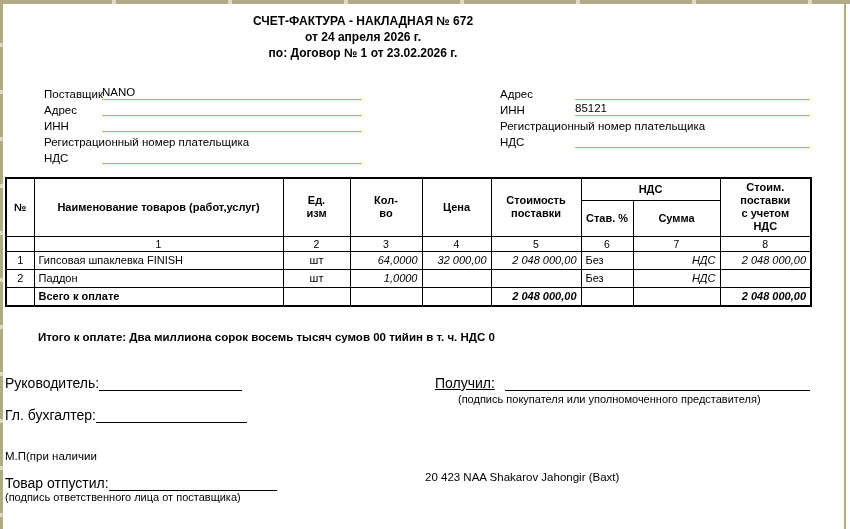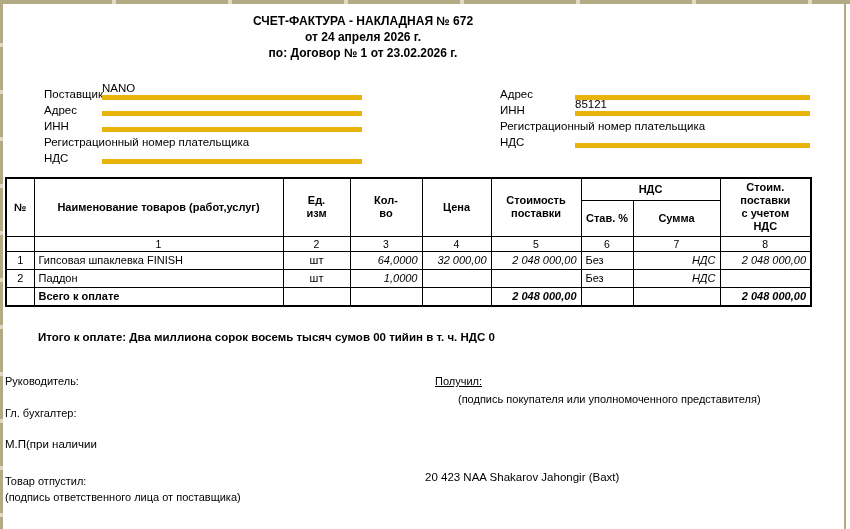--- a/index.html
+++ b/index.html
@@ -17,43 +17,43 @@
   .doc-header{position:absolute;left:0;top:13px;width:726px;text-align:center;
     font-weight:bold;font-size:12px;line-height:16px;}
 
   .party{position:absolute;top:84px;font-size:11.5px;}
   .party.left{left:44px;width:318px;}
   .party.right{left:500px;width:310px;}
   .party-row{display:flex;height:16px;align-items:flex-end;}
   .party-label{flex:0 0 auto;white-space:nowrap;}
   .party.left  .party-label{width:58px;}
   .party.right .party-label{width:75px;}
-  .party-line{flex:1 1 auto;border-bottom:5px solid #eab308;white-space:nowrap;
+  .party-line{flex:1 1 auto;border-bottom:1px solid #eab308;white-space:nowrap;
     overflow:hidden;line-height:14px;}
 
   .inv-table{position:absolute;left:5px;top:177px;border-collapse:collapse;
     table-layout:fixed;width:805px;font-size:11px;}
   .inv-table{border:2px solid #000;}
   .inv-table td,.inv-table th{border:1px solid #000;padding:0 4px;overflow:hidden;
     font-weight:normal;}
   .inv-table th{font-weight:bold;text-align:center;vertical-align:middle;
     white-space:pre-line;line-height:13px;}
   .numrow td{text-align:center;height:14px;font-size:10.5px;padding:0 2px;}
   .datarow td{height:17px;}
   .totalrow td{height:17px;font-weight:bold;}
   .c{text-align:center;} .r{text-align:right;font-style:italic;} .l{text-align:left;}
 
   .summary-line{position:absolute;left:38px;top:331px;font-weight:bold;font-size:11.5px;}
 
-  .sig-row{position:absolute;display:flex;align-items:flex-start;font-size:11px;flex-direction:column;}
+  .sig-row{position:absolute;display:flex;align-items:flex-end;font-size:14px;}
   .sig-label{flex:0 0 auto;white-space:nowrap;}
   .sig-line{flex:1 1 auto;border-bottom:1px solid #000;height:13px;}
   .note{position:absolute;font-size:11px;}
   .plain-text{position:absolute;font-size:11.5px;}
-  .clip{white-space:nowrap;overflow:hidden;}
+  .clip{white-space:nowrap;overflow:hidden;margin-top:12px;}
 </style>
 </head>
 <body>
 
 <div class="edge-top"></div>
 <div class="edge-left"></div>
 <div class="edge-right"></div>
 
 <div class="doc-header">
   <div>СЧЕТ-ФАКТУРА - НАКЛАДНАЯ № 672</div>

